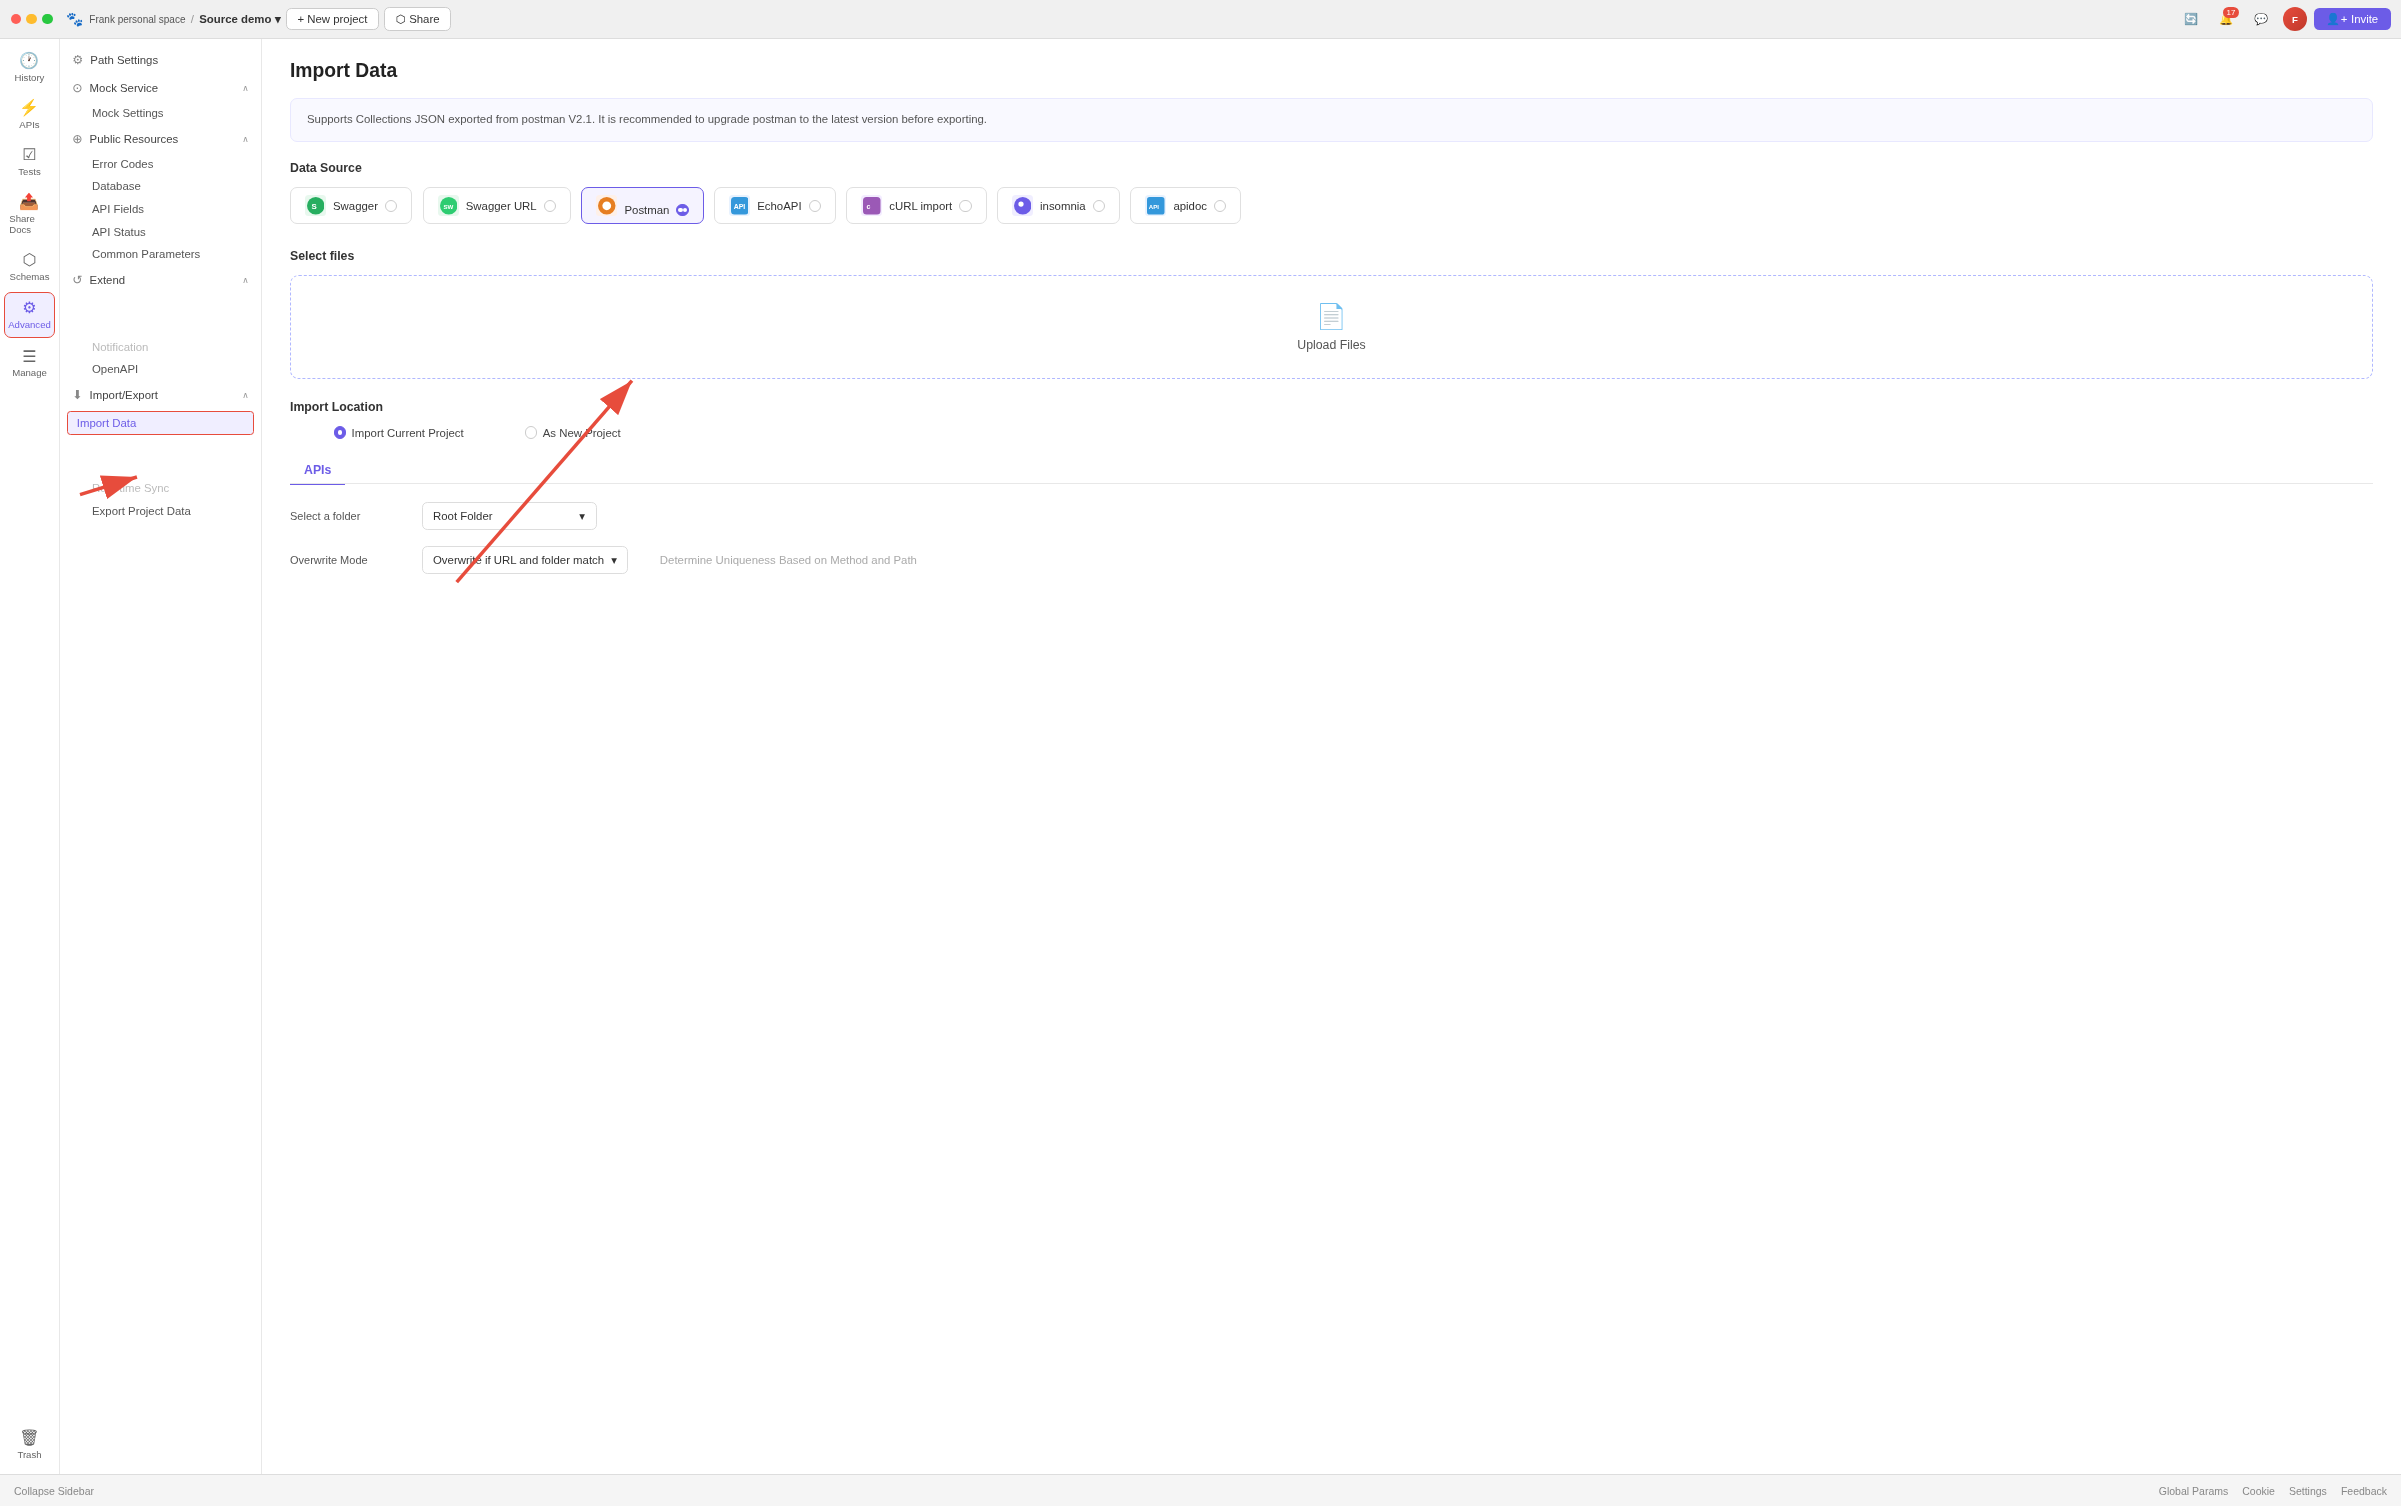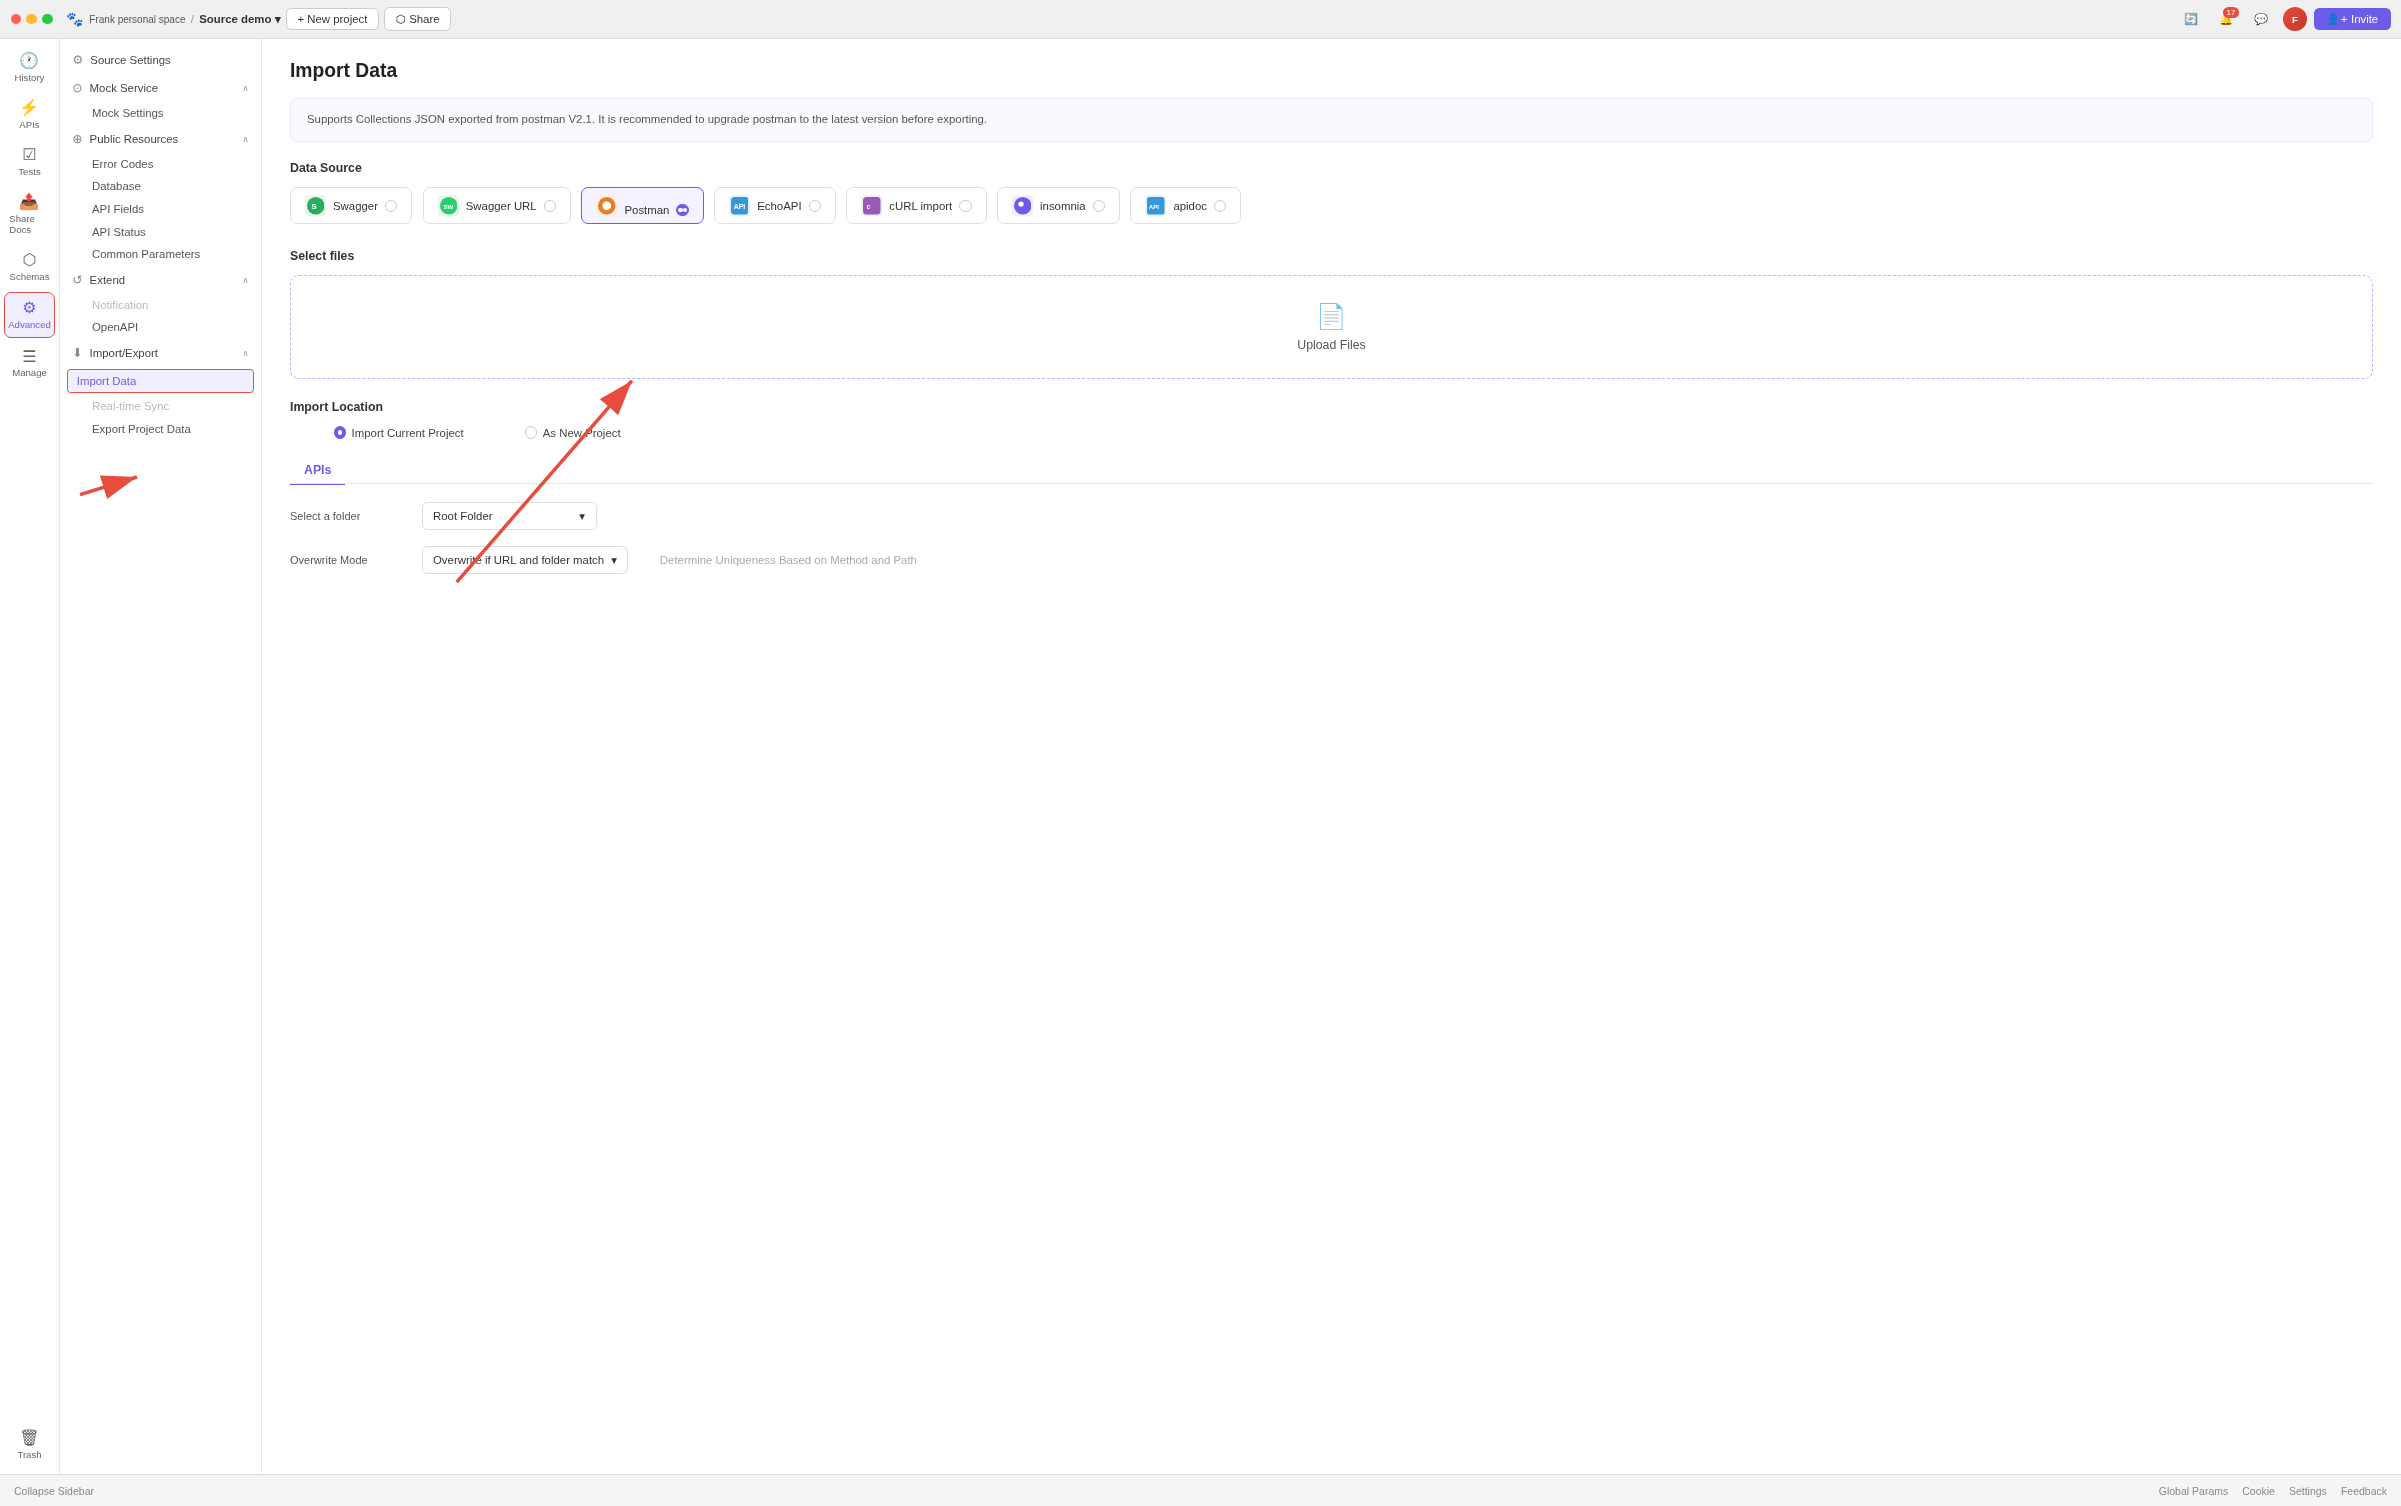--- a/index.html
+++ b/index.html
@@ -34,21 +34,21 @@
     .nav-item .nav-icon { font-size: 16px; line-height: 1; }
     .nav-spacer { flex: 1; }
 
     
     .sidebar { width: 202px; background: #fff; border-right: 0.9px solid #e8e8e8; overflow-y: auto; padding: 7px 0; flex-shrink: 0; }
     .sidebar-item { display: flex; align-items: center; justify-content: space-between; padding: 7px 12.3px; cursor: pointer; font-size: 11.4px; color: #444; }
     .sidebar-item-left { display: flex; align-items: center; gap: 7px; }
     .sidebar-icon { font-size: 12.3px; color: #888; }
     .sidebar-sub { padding: 5.3px 12.3px 5.3px 32px; cursor: pointer; font-size: 11.4px; color: #555; display: flex; align-items: center; justify-content: space-between; }
     .sidebar-sub.active-sub { background: #f0eeff; color: #6c5ce7; font-weight: 500; border-radius: 5.3px; margin: 1.8px 7px; padding: 5.3px 8.8px; }
-    .sidebar-sub.disabled { color: #bbb; cursor: default; }
+    .sidebar-sub.disabled { color: #bbb; cursor: default; margin-top: 42px; }
     .chevron { font-size: 8.8px; color: #999; }
 
     
     .main-content { flex: 1; overflow-y: auto; background: #fff; padding: 21px 28px; }
     .page-title { font-size: 19.3px; font-weight: 700; color: #222; margin-bottom: 16px; }
     .info-banner { background: #f9f9ff; border: 0.9px solid #e8e8ff; border-radius: 7px; padding: 12.3px 16px; color: #555; font-size: 11.4px; margin-bottom: 19.3px; line-height: 1.5; }
     
     .section-label { font-size: 12.3px; font-weight: 600; color: #333; margin-bottom: 12.3px; }
     
     
@@ -174,21 +174,21 @@
     <div class="nav-item">
       <span class="nav-icon">🗑</span>
       <span>Trash</span>
     </div>
   </div>
 
   <div class="sidebar">
     <div class="sidebar-item">
       <div class="sidebar-item-left">
         <span class="sidebar-icon">⚙</span>
-        <span>Source Settings</span>
+        <span>Path Settings</span>
       </div>
     </div>
 
     <div class="sidebar-item">
       <div class="sidebar-item-left">
         <span class="sidebar-icon">⊙</span>
         <span>Mock Service</span>
       </div>
       <span class="chevron">∧</span>
     </div>

